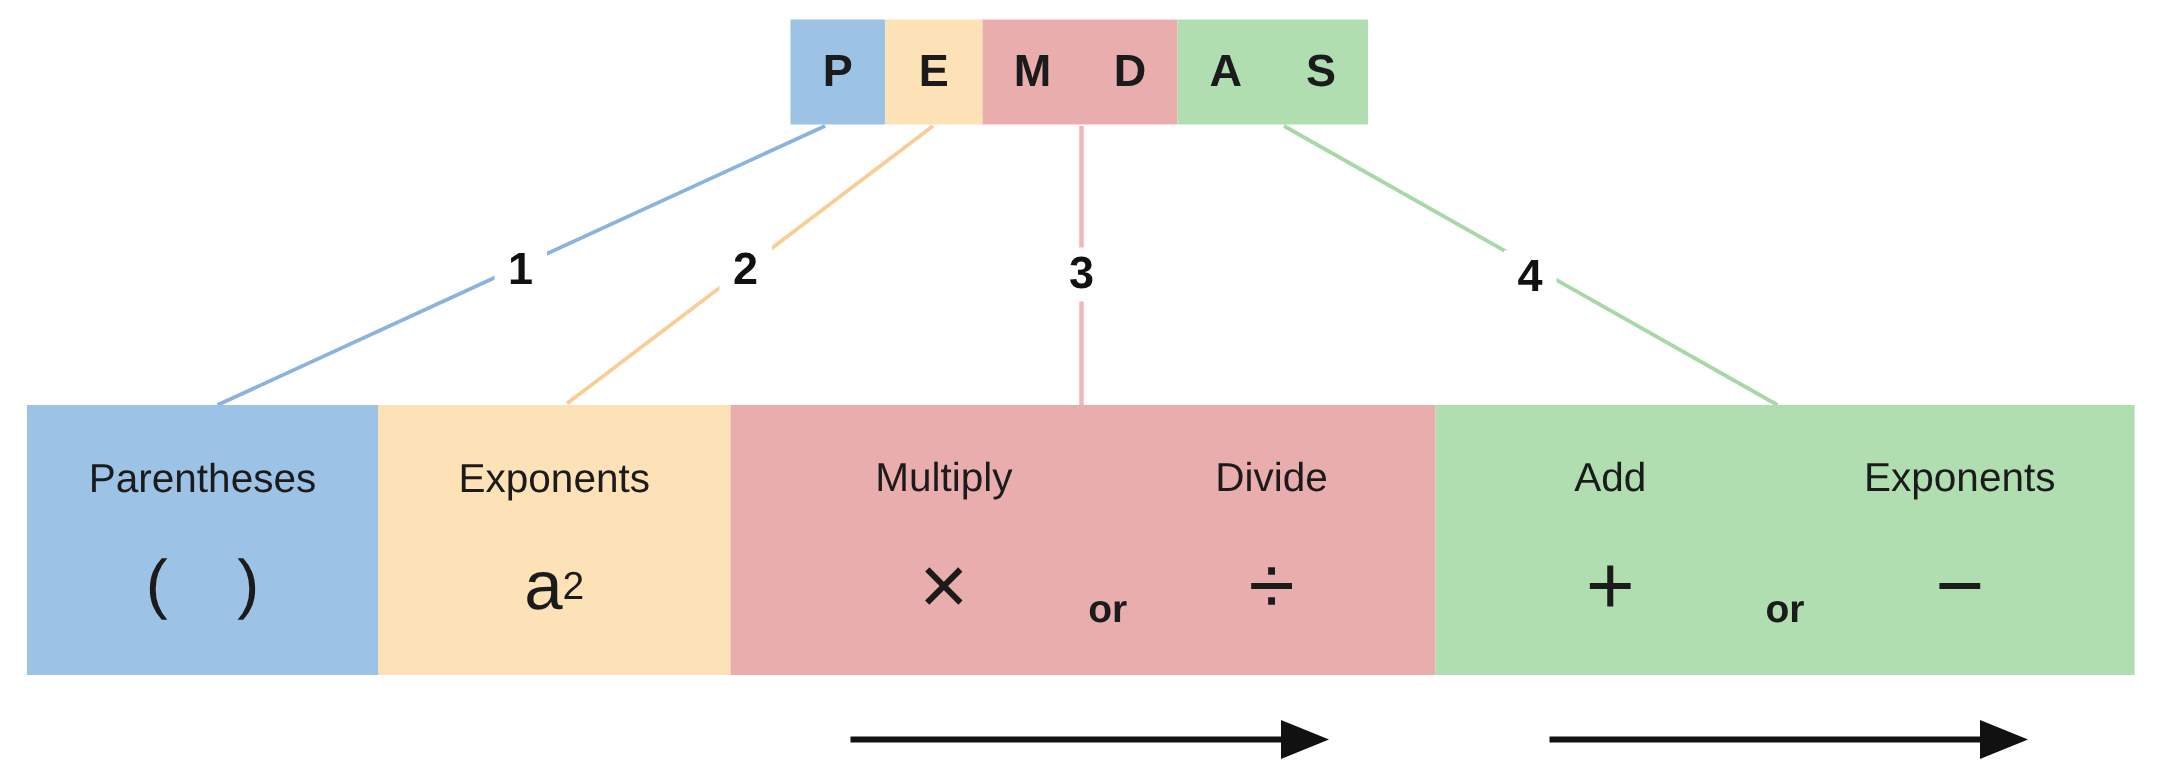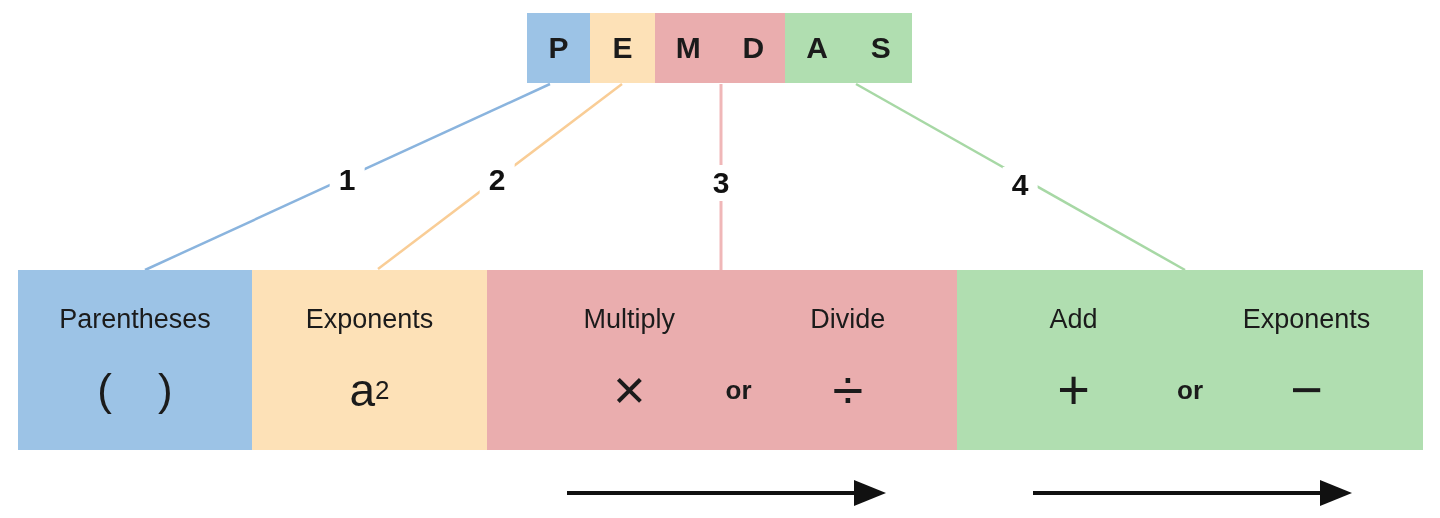--- a/index.html
+++ b/index.html
@@ -116,21 +116,21 @@
     height: 30px;
     width: 100%;
   }
   .pos-l, .pos-c, .pos-r {
     position: absolute;
     top: 50%;
     transform: translate(-50%, -50%);
     white-space: nowrap;
   }
   .pos-l { left: 25%; }
-  .pos-c { left: 50%; }
+  .pos-c { left: 50%; margin-top: 16px; }
   .pos-r { left: 75%; }
   .lrow span { font-size: 27px; }
   .sym { font-size: 56px; line-height: 1; }
   .or  { font-size: 26px; font-weight: 700; }
 </style>
 </head>
 <body>
 
 <div class="stage">
 

